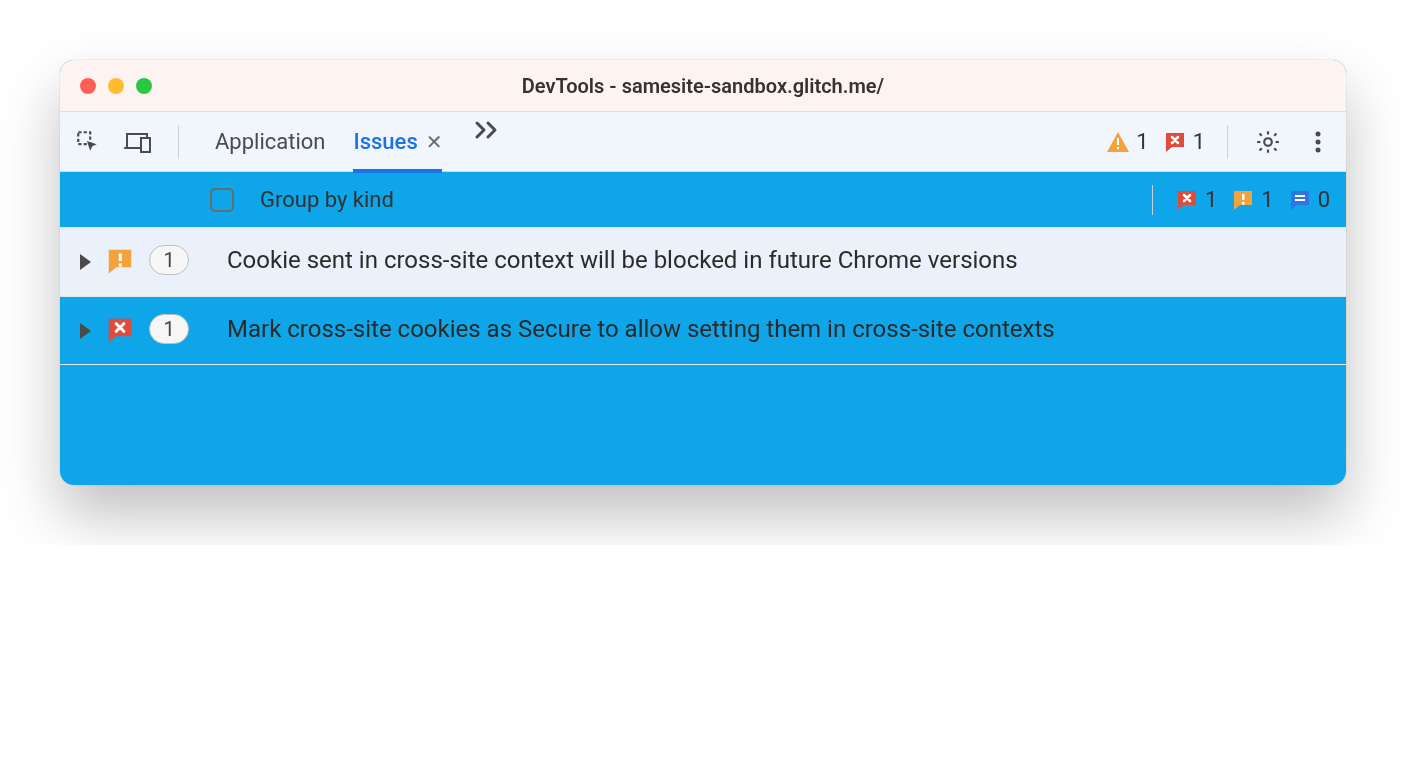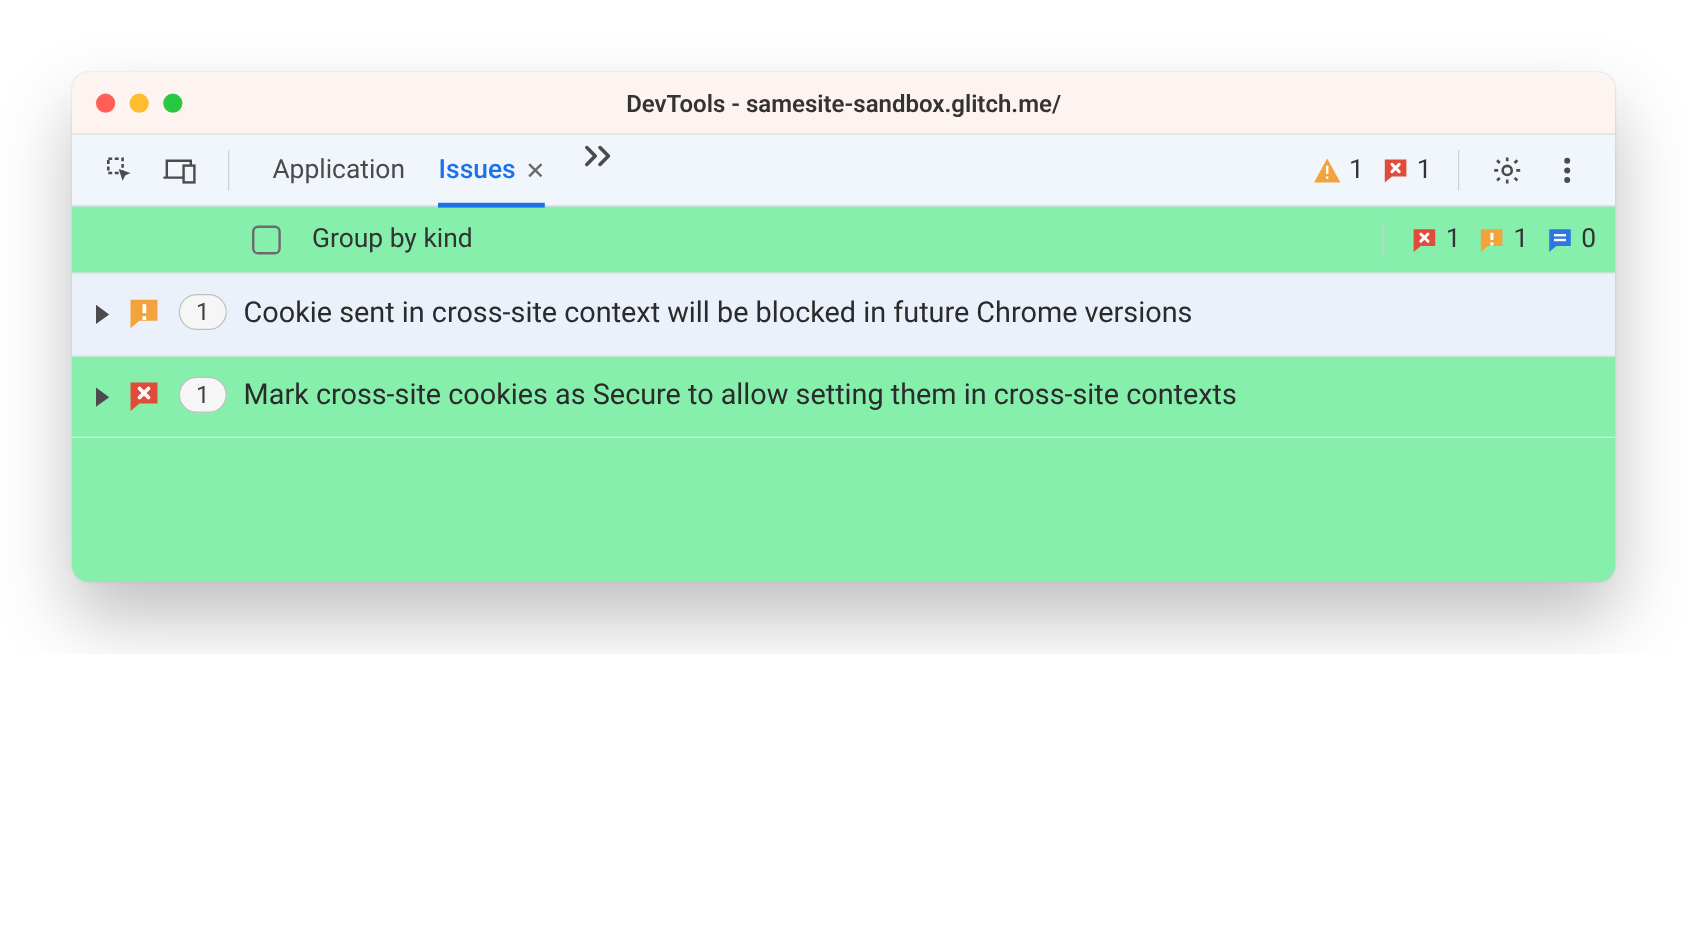--- a/index.html
+++ b/index.html
@@ -7,21 +7,21 @@
     font-family: -apple-system, BlinkMacSystemFont, "Segoe UI", Roboto, Helvetica, Arial, sans-serif;
     background: #fff;
     display: flex;
     align-items: flex-start;
     justify-content: center;
     padding: 60px;
   }
   .window {
     width: 1368px;
     border-radius: 14px;
-    background: #86efac;
+    background: #0ea5e9;
     box-shadow: 0 30px 60px rgba(0,0,0,0.25), 0 0 0 1px rgba(0,0,0,0.04);
     overflow: hidden;
   }
   
   .titlebar {
     height: 52px;
     background: #fdf4f1;
     display: flex;
     align-items: center;
     position: relative;
@@ -45,21 +45,21 @@
     color: #333;
     pointer-events: none;
   }
   
   .tabstrip {
     height: 60px;
     background: #f1f6fc;
     border-bottom: 1px solid #d4dbe3;
     display: flex;
     align-items: stretch;
-    padding: 0 12px;
+    padding: 0 0;
   }
   .ts-left, .ts-tabs, .ts-right {
     display: flex;
     align-items: center;
   }
   .ts-left { gap: 14px; padding: 0 10px; }
   .vdiv { width: 1px; height: 34px; background: #c9d1da; margin: 0 8px; }
   .icon-btn {
     display: flex; align-items: center; justify-content: center;
     width: 36px; height: 36px;
@@ -135,21 +135,21 @@
     min-width: 40px; height: 30px;
     padding: 0 12px;
     border: 1px solid #bfbfbf;
     border-radius: 15px;
     display: flex; align-items: center; justify-content: center;
     font-size: 20px; color: #444;
     background: #f6f6f6;
     flex-shrink: 0;
     margin-top: 1px;
   }
-  .issue-title { line-height: 1.4; max-width: 860px; }
+  .issue-title { line-height: 1.4; max-width: 860px; margin-left: 24px; }
   .blank { height: 120px; }
   svg { display: block; }
 </style>
 </head>
 <body>
 
 <div class="window">
 
   <div class="titlebar">
     <div class="traffic-lights">

